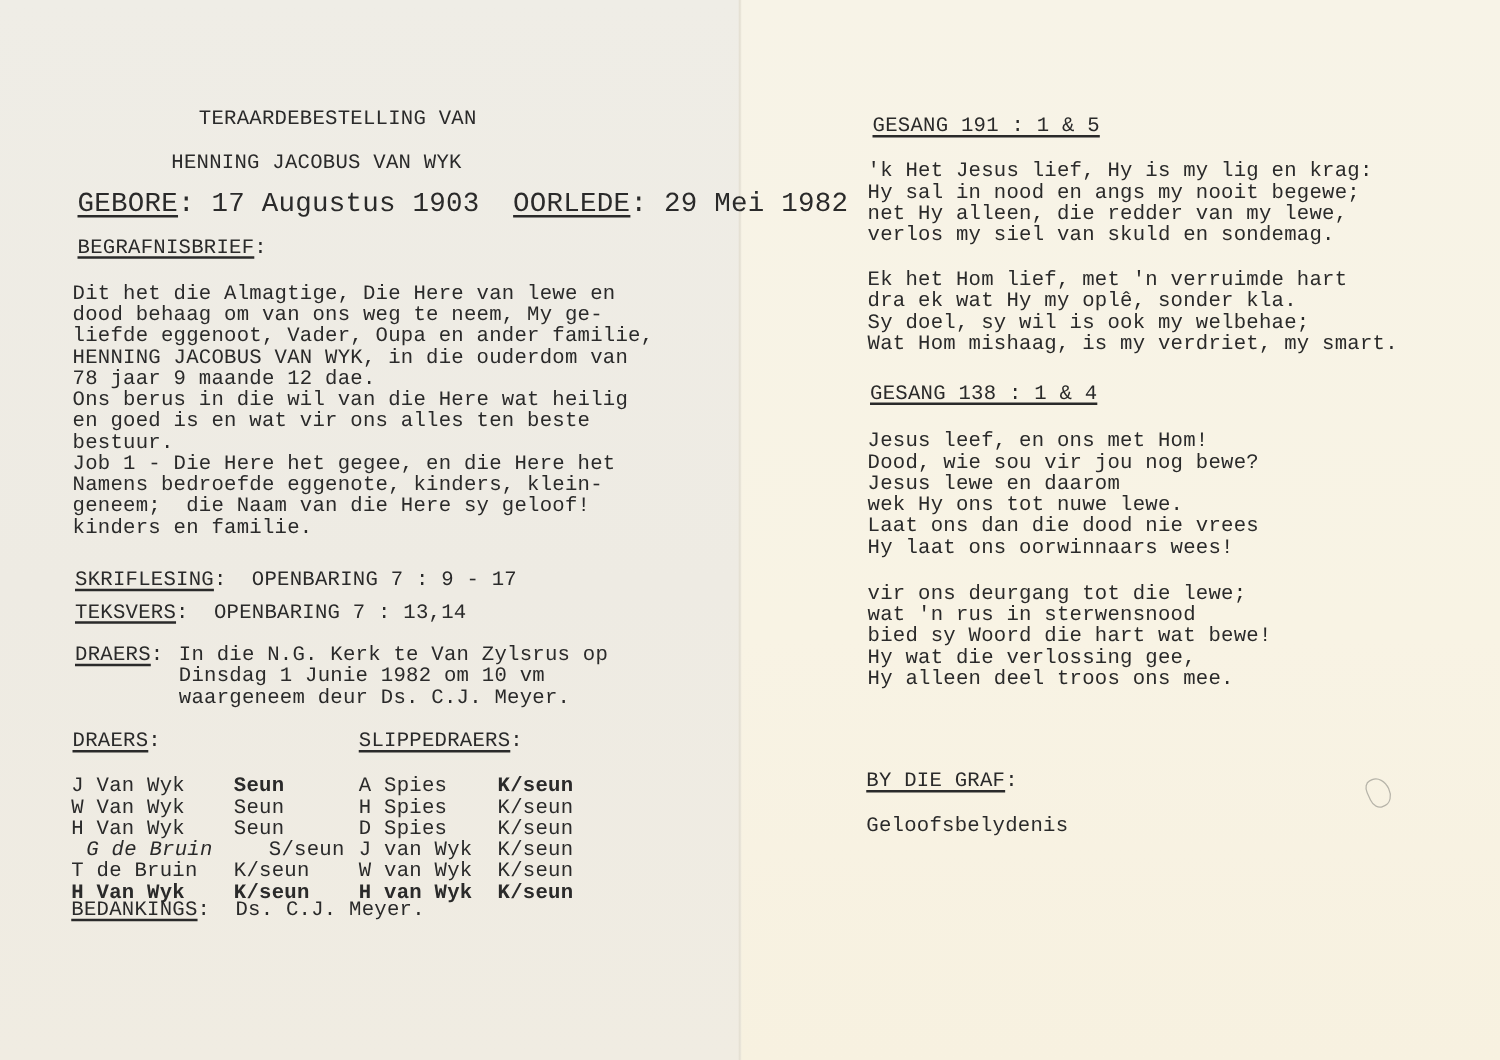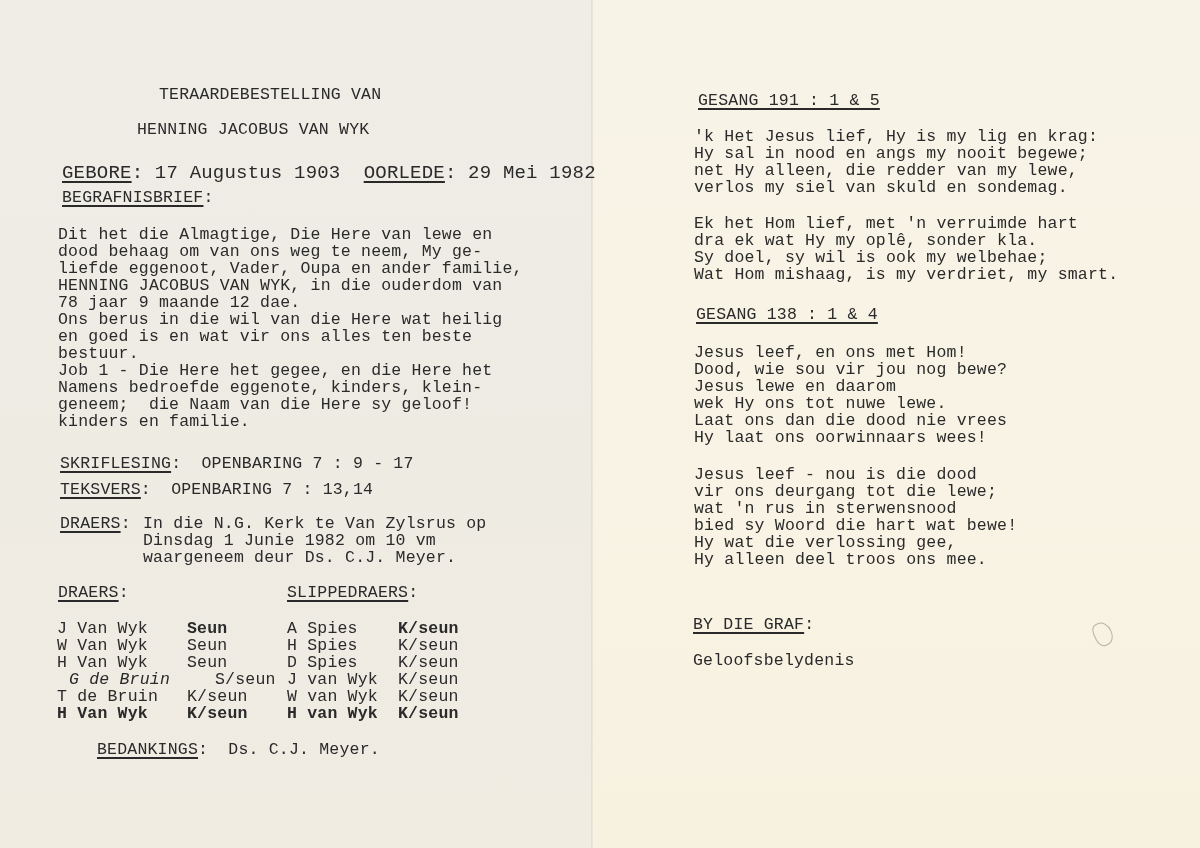--- a/index.html
+++ b/index.html
@@ -41,21 +41,21 @@
 </head>
 <body>
 
 <div class="page page-left"></div>
 <div class="page page-right"></div>
 <div class="fold"></div>
 
 <div class="t" style="left:159px;top:86px;">TERAARDEBESTELLING VAN</div>
 <div class="t" style="left:137px;top:121px;">HENNING JACOBUS VAN WYK</div>
 
-<div class="t" style="left:62px;top:165px;font-size:19px;"><span class="u">GEBORE</span><span>: 17 Augustus 1903</span>  <span class="u">OORLEDE</span><span>: 29 Mei 1982</span></div>
+<div class="t" style="left:62px;top:155px;font-size:22px;"><span class="u">GEBORE</span><span>: 17 Augustus 1903</span>  <span class="u">OORLEDE</span><span>: 29 Mei 1982</span></div>
 
 <div class="t" style="left:62px;top:189px;"><span class="u">BEGRAFNISBRIEF</span>:</div>
 
 <div class="block lines" style="left:58px;top:226px;">
   <div class="t">Dit het die Almagtige, Die Here van lewe en</div>
   <div class="t">dood behaag om van ons weg te neem, My ge-</div>
   <div class="t">liefde eggenoot, Vader, Oupa en ander familie,</div>
   <div class="t">HENNING JACOBUS VAN WYK, in die ouderdom van</div>
   <div class="t">78 jaar 9 maande 12 dae.</div>
   <div class="t">Ons berus in die wil van die Here wat heilig</div>
@@ -113,21 +113,21 @@
     <span class="t" style="left:341px;">K/seun</span>
   </div>
   <div class="table-row" style="top:85px;">
     <span class="t bold" style="left:0;">H Van Wyk</span>
     <span class="t bold" style="left:130px;">K/seun</span>
     <span class="t bold" style="left:230px;">H van Wyk</span>
     <span class="t bold" style="left:341px;">K/seun</span>
   </div>
 </div>
 
-<div class="t" style="left:57px;top:741px;margin-left:40px;"><span class="u">BEDANKINGS</span><span>:  Ds. C.J. Meyer.</span></div>
+<div class="t" style="left:57px;top:719px;"><span class="u">BEDANKINGS</span><span>:  Ds. C.J. Meyer.</span></div>
 
 <div class="t u" style="left:698px;top:92px;">GESANG 191 : 1 &amp; 5</div>
 
 <div class="block lines" style="left:694px;top:128px;">
   <div class="t">'k Het Jesus lief, Hy is my lig en krag:</div>
   <div class="t">Hy sal in nood en angs my nooit begewe;</div>
   <div class="t">net Hy alleen, die redder van my lewe,</div>
   <div class="t">verlos my siel van skuld en sondemag.</div>
 </div>
 
@@ -143,21 +143,20 @@
 <div class="block lines" style="left:694px;top:344px;">
   <div class="t">Jesus leef, en ons met Hom!</div>
   <div class="t">Dood, wie sou vir jou nog bewe?</div>
   <div class="t">Jesus lewe en daarom</div>
   <div class="t">wek Hy ons tot nuwe lewe.</div>
   <div class="t">Laat ons dan die dood nie vrees</div>
   <div class="t">Hy laat ons oorwinnaars wees!</div>
 </div>
 
 <div class="block lines" style="left:694px;top:466px;">
-  <div class="t">Jesus leef - nou is die dood</div>
   <div class="t">vir ons deurgang tot die lewe;</div>
   <div class="t">wat 'n rus in sterwensnood</div>
   <div class="t">bied sy Woord die hart wat bewe!</div>
   <div class="t">Hy wat die verlossing gee,</div>
   <div class="t">Hy alleen deel troos ons mee.</div>
 </div>
 
 <div class="t" style="left:693px;top:616px;"><span class="u">BY DIE GRAF</span><span>:</span></div>
 <div class="t" style="left:693px;top:652px;">Geloofsbelydenis</div>
 

